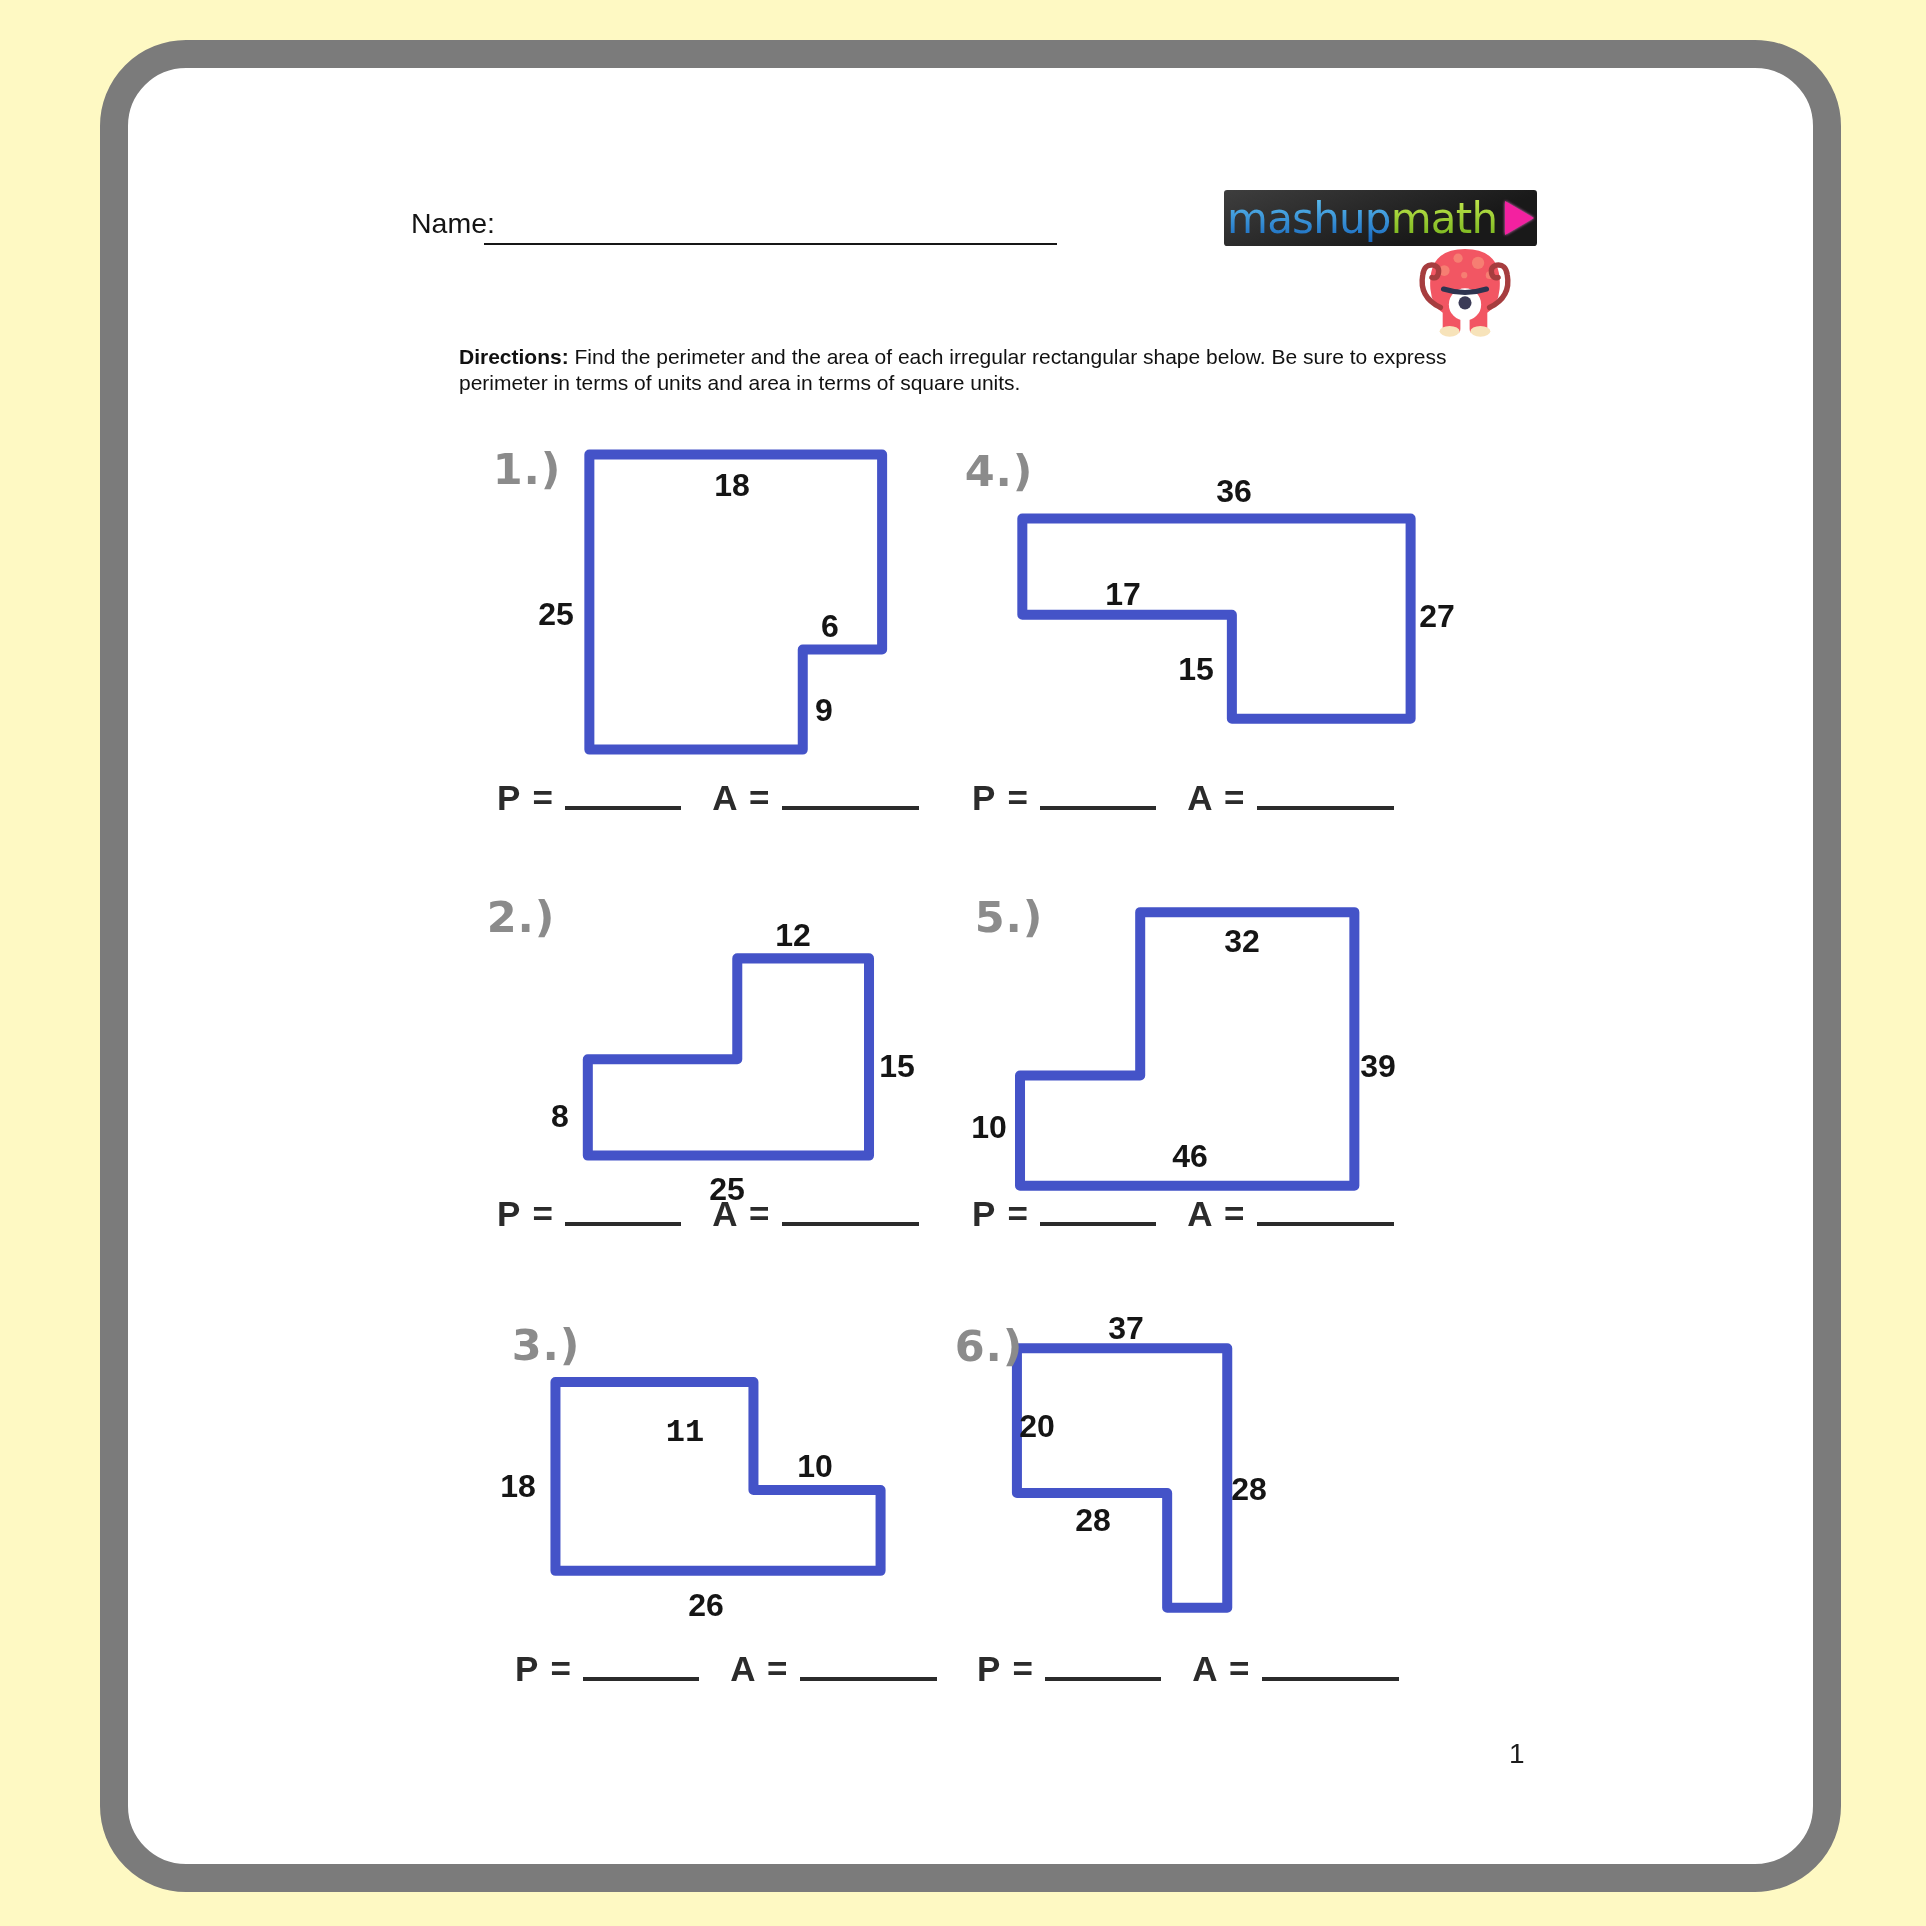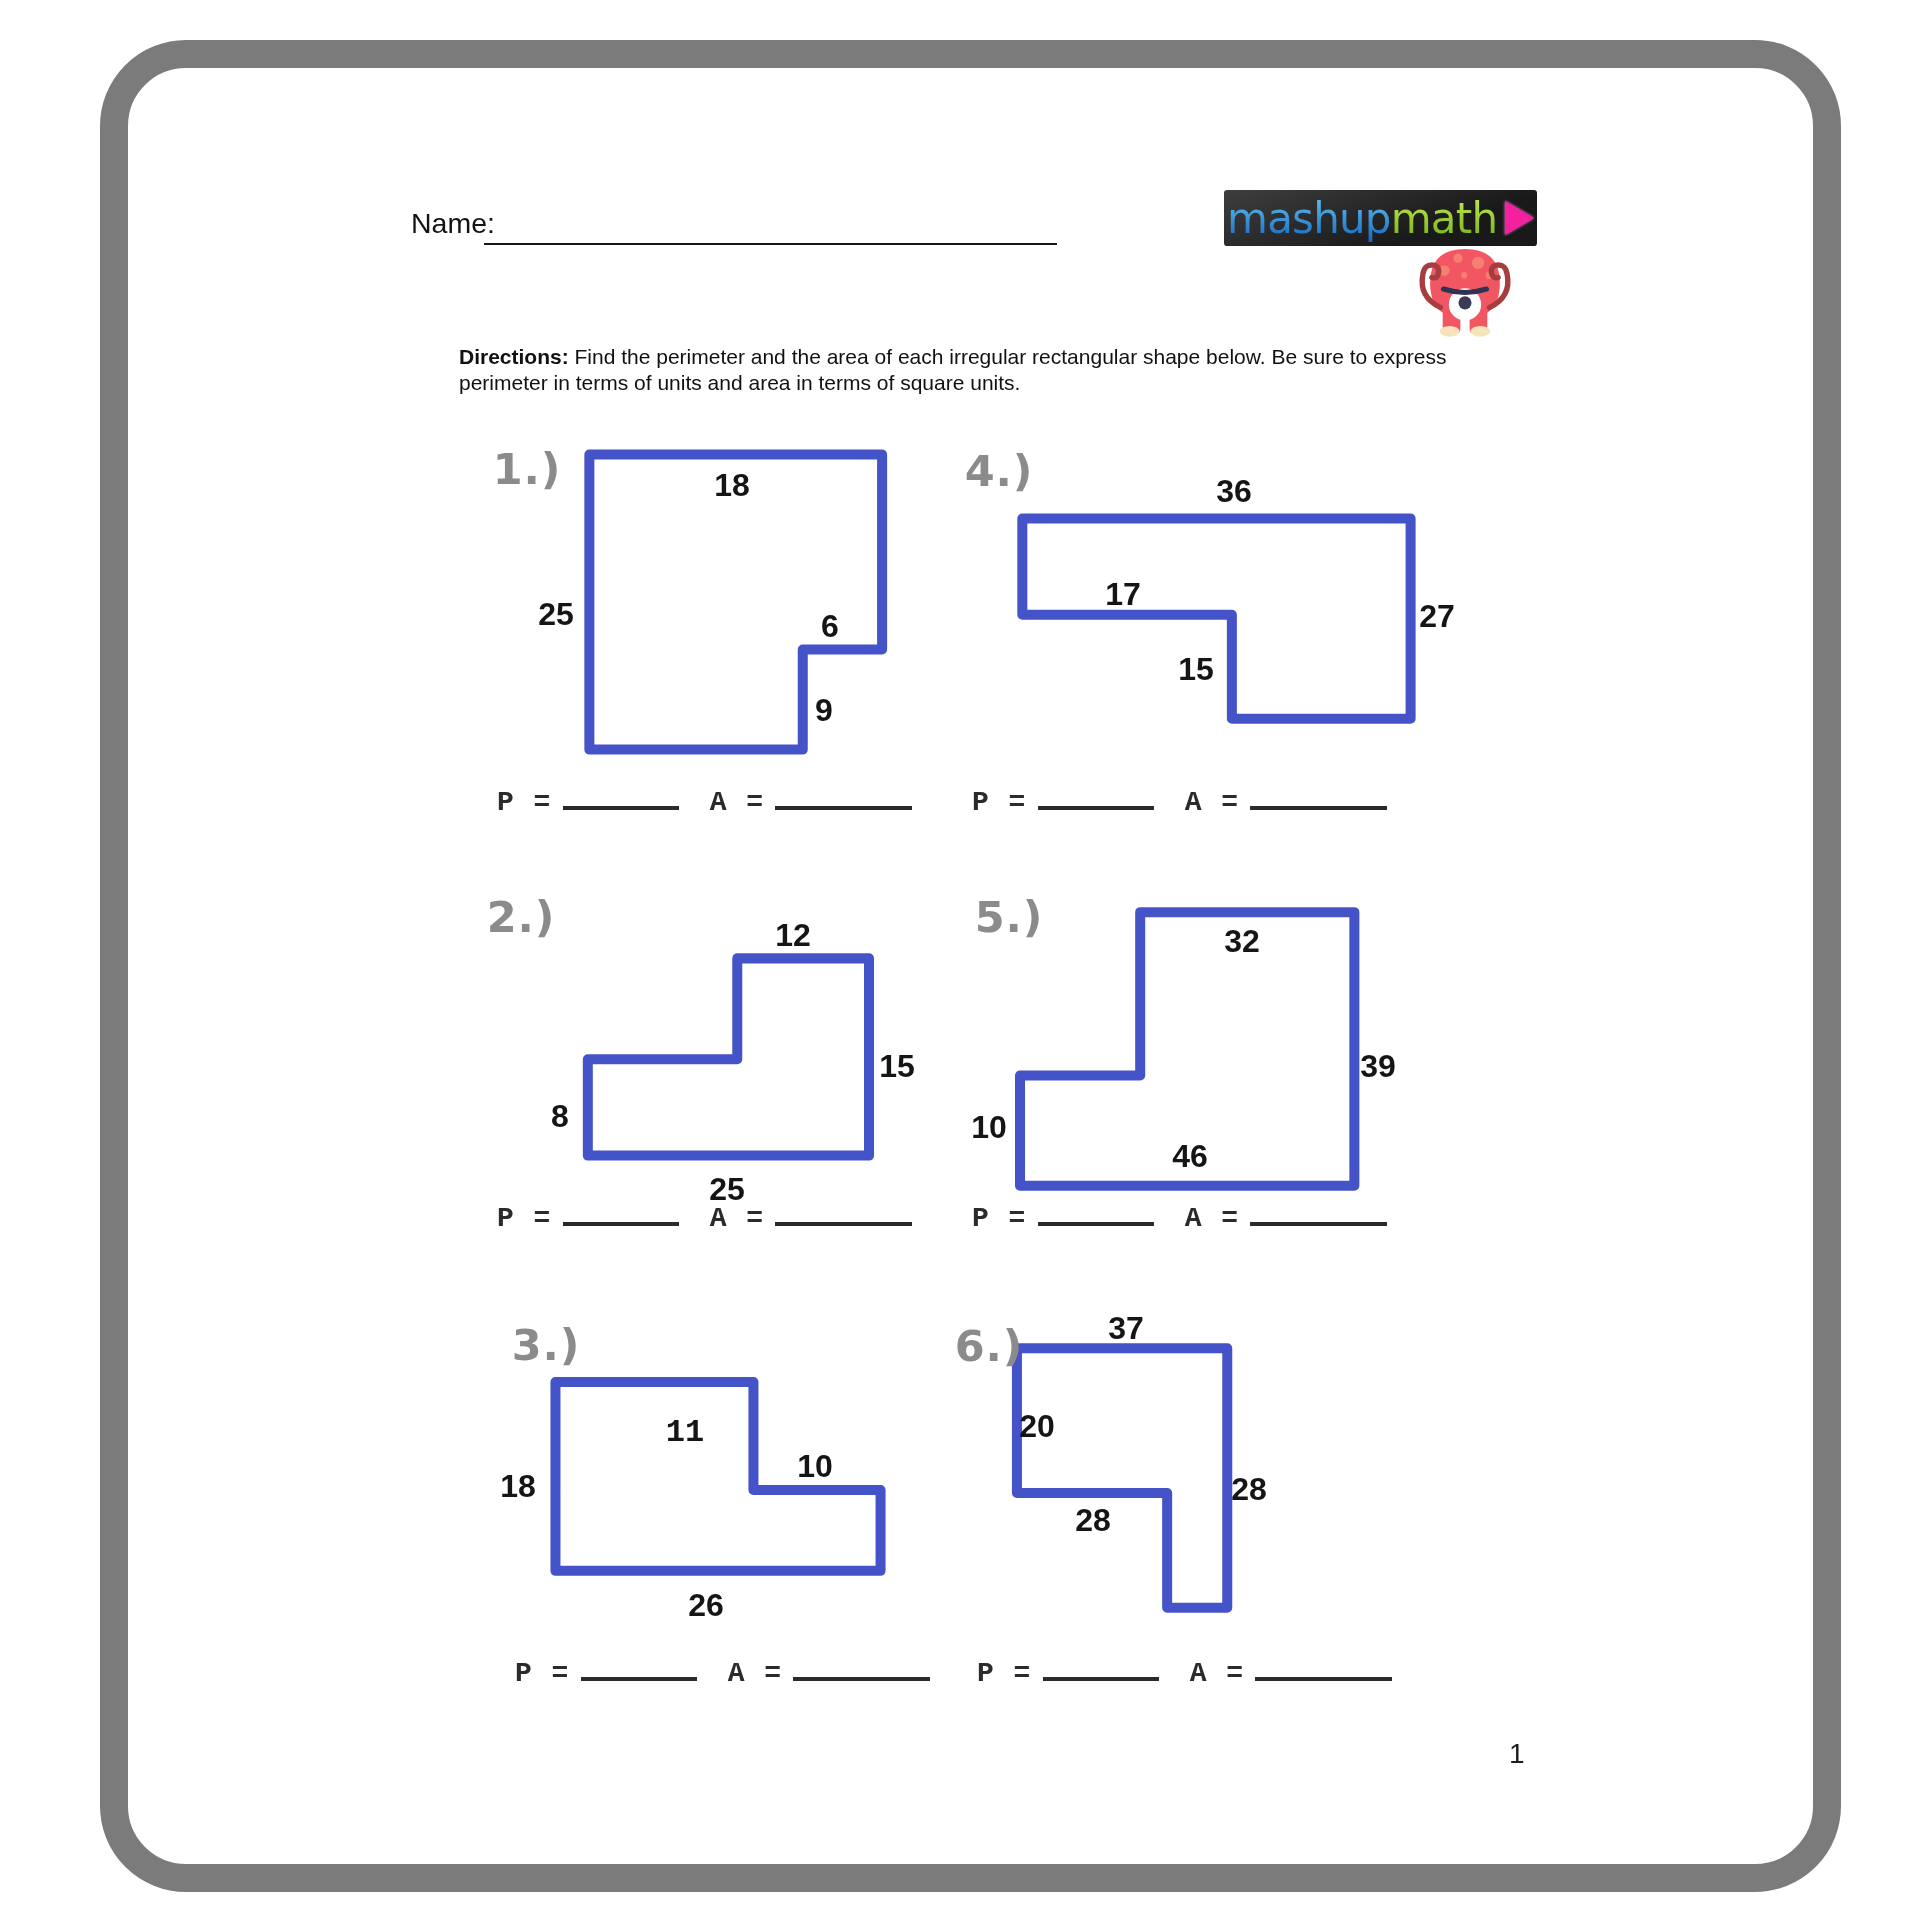--- a/index.html
+++ b/index.html
@@ -1,16 +1,16 @@
 <!DOCTYPE html>
 <html style="font-size:12.3px"><head>
 <meta charset="utf-8">
 <style>
   html,body{margin:0;padding:0;background:#061206;}
-  #canvas{position:relative;width:1926px;height:1926px;background:#ffffff;overflow:hidden;
+  #canvas{position:relative;width:1926px;height:1926px;background:#fef9c3;overflow:hidden;
           font-family:"Liberation Sans",sans-serif;}
   .frame{position:absolute;left:100px;top:40px;width:1741px;height:1852px;
          border:28.5px solid #7b7b7b;border-radius:86px;background:#ffffff;box-sizing:border-box;}
   .name-row{position:absolute;left:411px;top:207px;font-size:28.5px;color:#141414;}
   .name-line{position:absolute;left:484px;top:243px;width:573px;height:0;
              border-top:2.3px solid #161616;}
   .logo-box{position:absolute;left:1224px;top:190px;width:313px;height:56px;
             background:linear-gradient(160deg,#3e3e3e 0%,#191919 70%);
             display:flex;align-items:center;justify-content:center;border-radius:3.1px;}
   .logo-text{font-size:42px;font-weight:400;letter-spacing:-0.8px;font-family:"DejaVu Sans",sans-serif;}
@@ -20,21 +20,21 @@
              border-bottom:17px solid transparent;margin-left:7.7px;filter:drop-shadow(0 0 1.5px #ff7ad9);}
   .title{position:absolute;left:411px;top:285px;font-size:35px;font-weight:bold;color:#111;}
   .directions{position:absolute;left:411px;top:344px;width:1075px;font-size:21px;
               line-height:1.24;color:#111;margin-left:48px;}
   .directions b{font-weight:bold;}
   .problem-number{position:absolute;transform:translate(-50%,-50%);
                   font-family:"DejaVu Sans",sans-serif;font-size:43px;font-weight:bold;
                   color:#8b8b8b;letter-spacing:0.8px;white-space:nowrap;}
   .dim-label{position:absolute;transform:translate(-50%,-50%);font-size:32px;font-weight:bold;
              color:#151515;white-space:nowrap;}
-  .pa-row{position:absolute;font-family:Liberation Mono, monospace;font-size:28px;font-weight:bold;
+  .pa-row{position:absolute;font-family:Liberation Sans, sans-serif;font-size:35px;font-weight:bold;
           color:#2b2b2b;white-space:nowrap;letter-spacing:1.5px;}
   .blank{display:inline-block;border-bottom:4.6px solid #2b2b2b;height:28px;margin-left:10.8px;}
   .blank.p{width:116px;margin-right:31px;}
   .blank.a{width:137px;}
   #shapes-svg{position:absolute;left:0;top:0;pointer-events:none;}
   .footer{position:absolute;left:354px;top:1746px;width:1202px;text-align:center;
           font-size:19px;color:#8f8f8f;}
   .footer .link{text-decoration:underline;}
   .page-num{position:absolute;left:1509px;top:1738px;font-size:28px;color:#1c1c1c;}
   .mascot{position:absolute;left:1415px;top:241px;}

